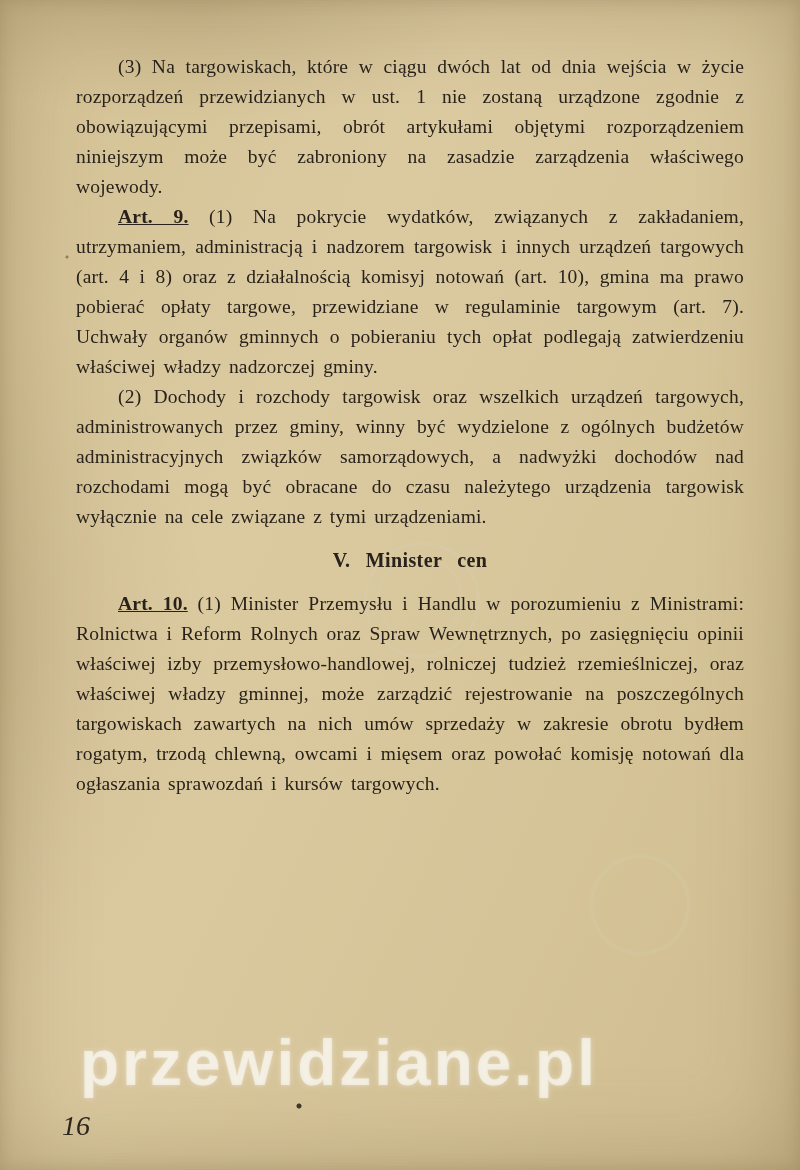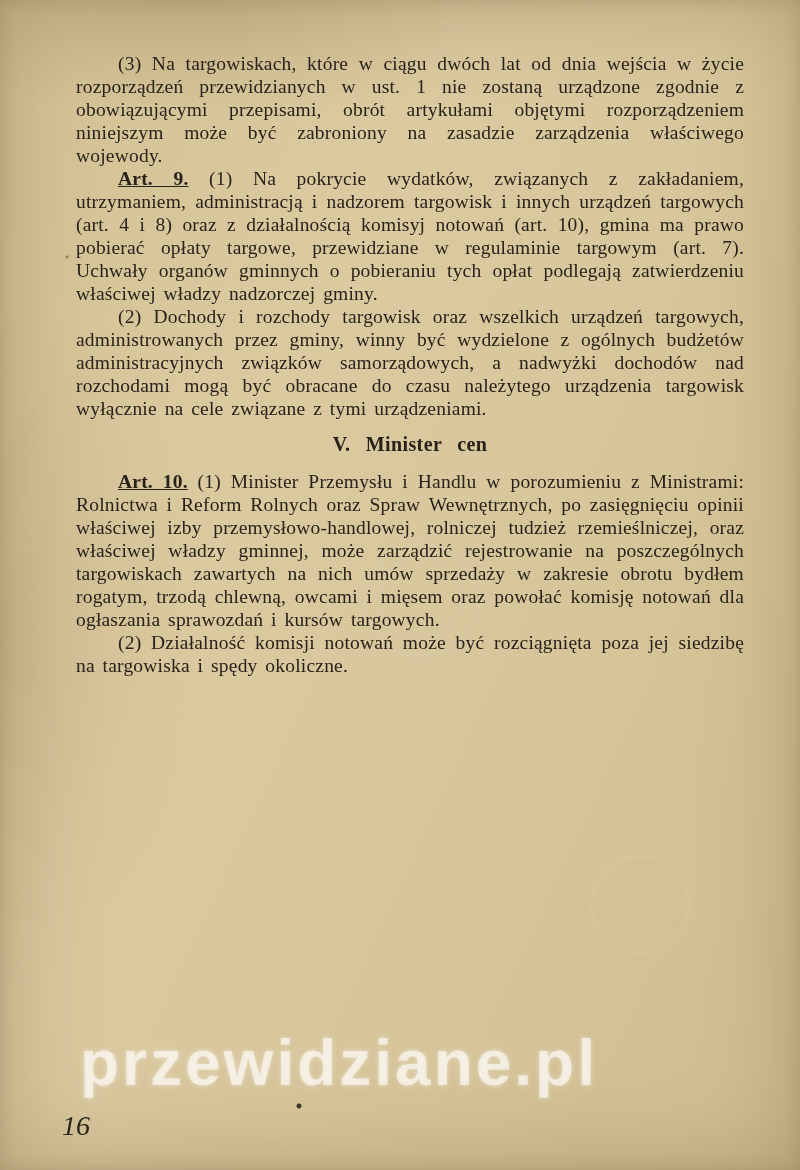--- a/index.html
+++ b/index.html
@@ -23,21 +23,21 @@
       linear-gradient(115deg, #d4c295 0%, #dbc9a0 35%, #d6c499 70%, #cfbd90 100%);
     box-shadow: inset 0 0 95px rgba(110,88,50,0.35), inset 0 0 16px rgba(110,88,50,0.22);
   }
 
   .text-block {
     position: absolute;
     left: 76px;
     right: 56px;
     top: 52px;
     font-size: 19.5px;
-    line-height: 23px;
+    line-height: 30px;
     text-align: justify;
     word-spacing: 0.14em;
     letter-spacing: 0.2px;
   }
 
   .para { text-indent: 42px; }
 
   .lead { font-weight: bold; text-decoration: underline; }
 
   .heading {
@@ -81,20 +81,19 @@
   <p class="para"><span class="lead"></span><span>(3) Na targowiskach, które w ciągu dwóch lat od dnia wejścia w życie rozporządzeń przewidzianych w ust. 1 nie zostaną urządzone zgodnie z obowiązującymi przepisami, obrót artykułami objętymi rozporządzeniem niniejszym może być zabroniony na zasadzie zarządzenia właściwego wojewody.</span></p>
 
   <p class="para"><span class="lead">Art. 9.</span><span> (1) Na pokrycie wydatków, związanych z zakładaniem, utrzymaniem, administracją i nadzorem targowisk i innych urządzeń targowych (art. 4 i 8) oraz z działalnością komisyj notowań (art. 10), gmina ma prawo pobierać opłaty targowe, przewidziane w regulaminie targowym (art. 7). Uchwały organów gminnych o pobieraniu tych opłat podlegają zatwierdzeniu właściwej władzy nadzorczej gminy.</span></p>
 
   <p class="para"><span class="lead"></span><span>(2) Dochody i rozchody targowisk oraz wszelkich urządzeń targowych, administrowanych przez gminy, winny być wydzielone z ogólnych budżetów administracyjnych związków samorządowych, a nadwyżki dochodów nad rozchodami mogą być obracane do czasu należytego urządzenia targowisk wyłącznie na cele związane z tymi urządzeniami.</span></p>
 
   <h2 class="heading">V.  Minister  cen</h2>
 
   <p class="para"><span class="lead">Art. 10.</span><span> (1) Minister Przemysłu i Handlu w porozumieniu z Ministrami: Rolnictwa i Reform Rolnych oraz Spraw Wewnętrznych, po zasięgnięciu opinii właściwej izby przemysłowo-handlowej, rolniczej tudzież rzemieślniczej, oraz właściwej władzy gminnej, może zarządzić rejestrowanie na poszczególnych targowiskach zawartych na nich umów sprzedaży w zakresie obrotu bydłem rogatym, trzodą chlewną, owcami i mięsem oraz powołać komisję notowań dla ogłaszania sprawozdań i kursów targowych.</span></p>
 
-  <p class="para"><span class="lead"></span><span>(2) Działalność komisji notowań może być rozciągnięta poza jej siedzibę na targowiska i spędy okoliczne.</span></p>
 
 
 </div>
 
 <div class="page-number">16</div>
 
 <div class="watermark">przewidziane.pl</div>
 
 </body></html>

